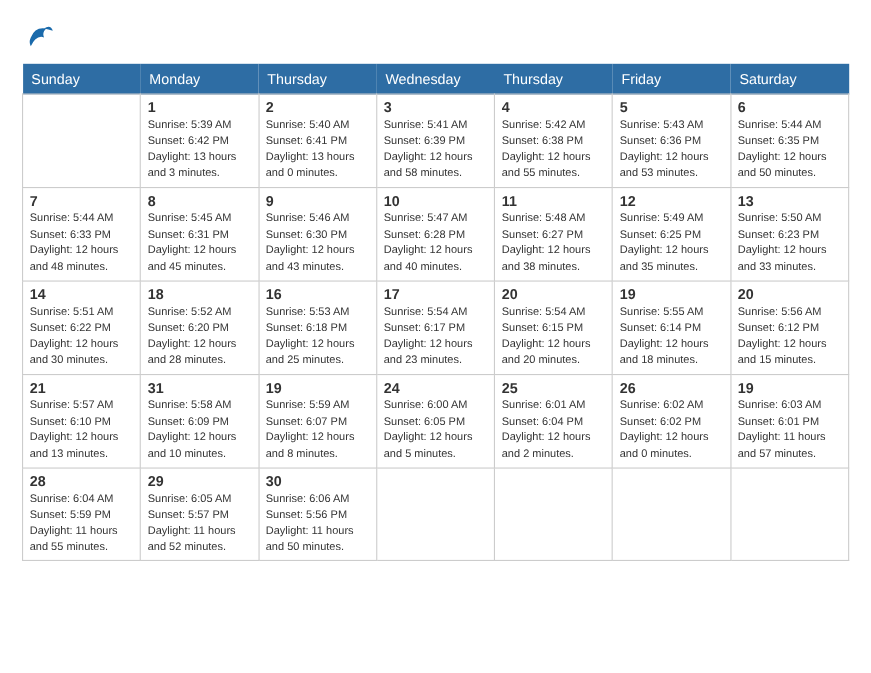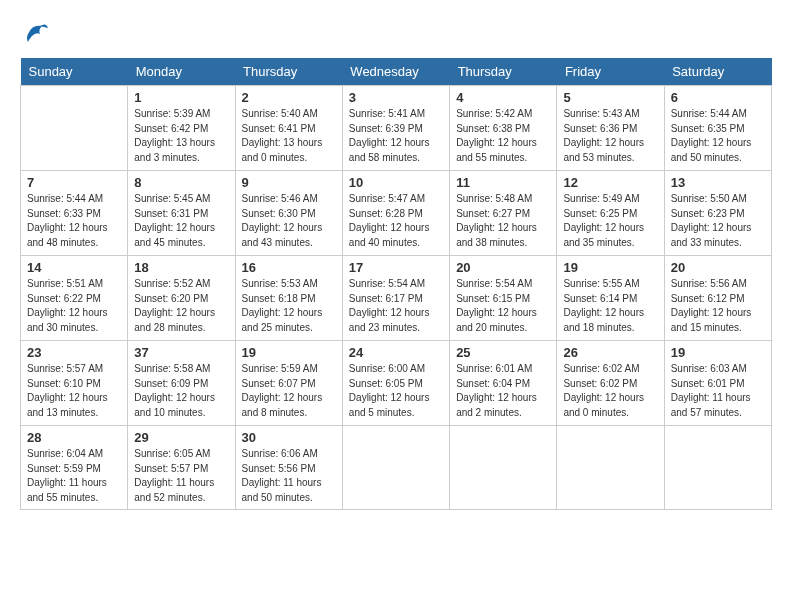--- a/index.html
+++ b/index.html
@@ -198,25 +198,25 @@
           <span class="day-num">19</span>
           <div class="day-info">Sunrise: 5:55 AM<br>Sunset: 6:14 PM<br>Daylight: 12 hours and 18 minutes.</div>
         </td>
         <td class="day-cell">
           <span class="day-num">20</span>
           <div class="day-info">Sunrise: 5:56 AM<br>Sunset: 6:12 PM<br>Daylight: 12 hours and 15 minutes.</div>
         </td>
       </tr>
       <tr>
         <td class="day-cell">
-          <span class="day-num">23</span>
+          <span class="day-num">21</span>
           <div class="day-info">Sunrise: 5:57 AM<br>Sunset: 6:10 PM<br>Daylight: 12 hours and 13 minutes.</div>
         </td>
         <td class="day-cell">
-          <span class="day-num">37</span>
+          <span class="day-num">31</span>
           <div class="day-info">Sunrise: 5:58 AM<br>Sunset: 6:09 PM<br>Daylight: 12 hours and 10 minutes.</div>
         </td>
         <td class="day-cell">
           <span class="day-num">19</span>
           <div class="day-info">Sunrise: 5:59 AM<br>Sunset: 6:07 PM<br>Daylight: 12 hours and 8 minutes.</div>
         </td>
         <td class="day-cell">
           <span class="day-num">24</span>
           <div class="day-info">Sunrise: 6:00 AM<br>Sunset: 6:05 PM<br>Daylight: 12 hours and 5 minutes.</div>
         </td>

